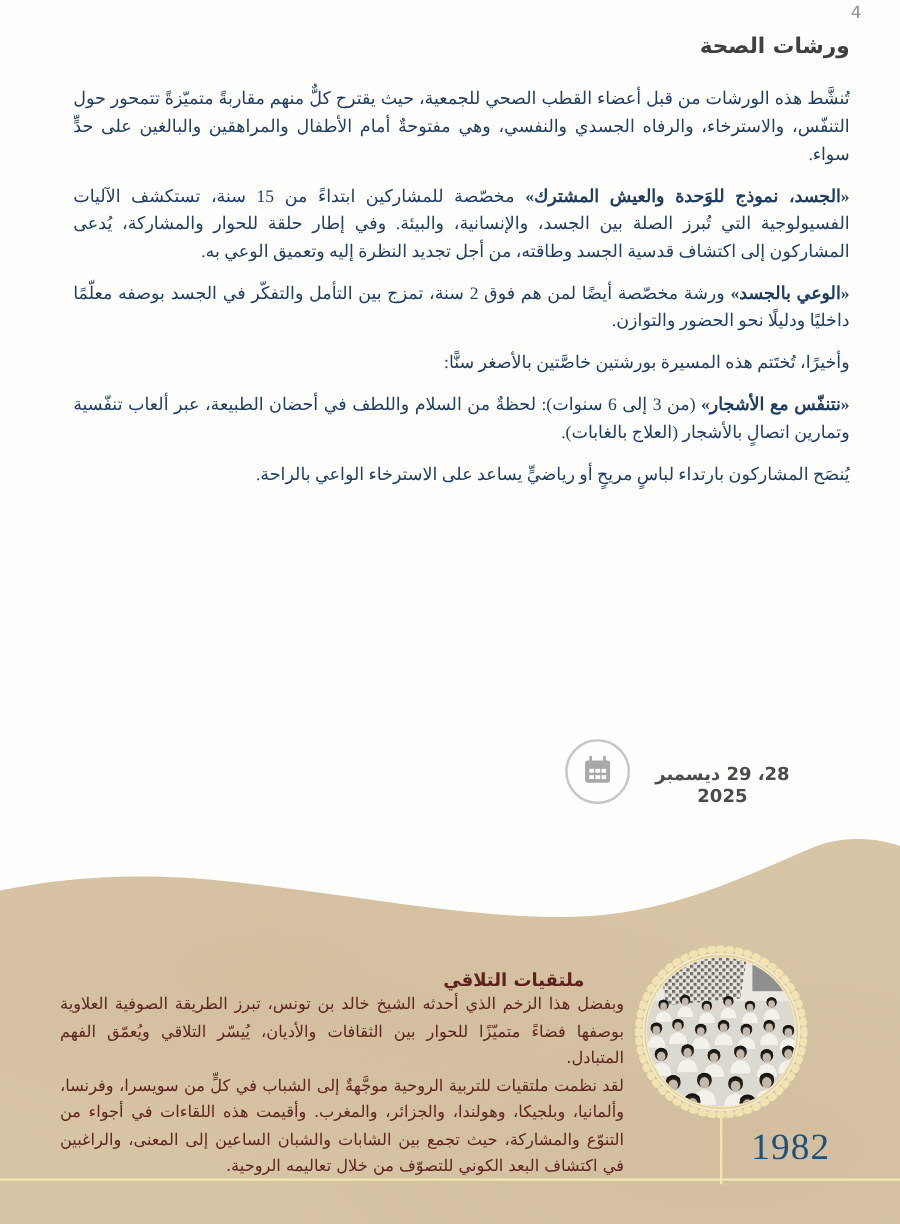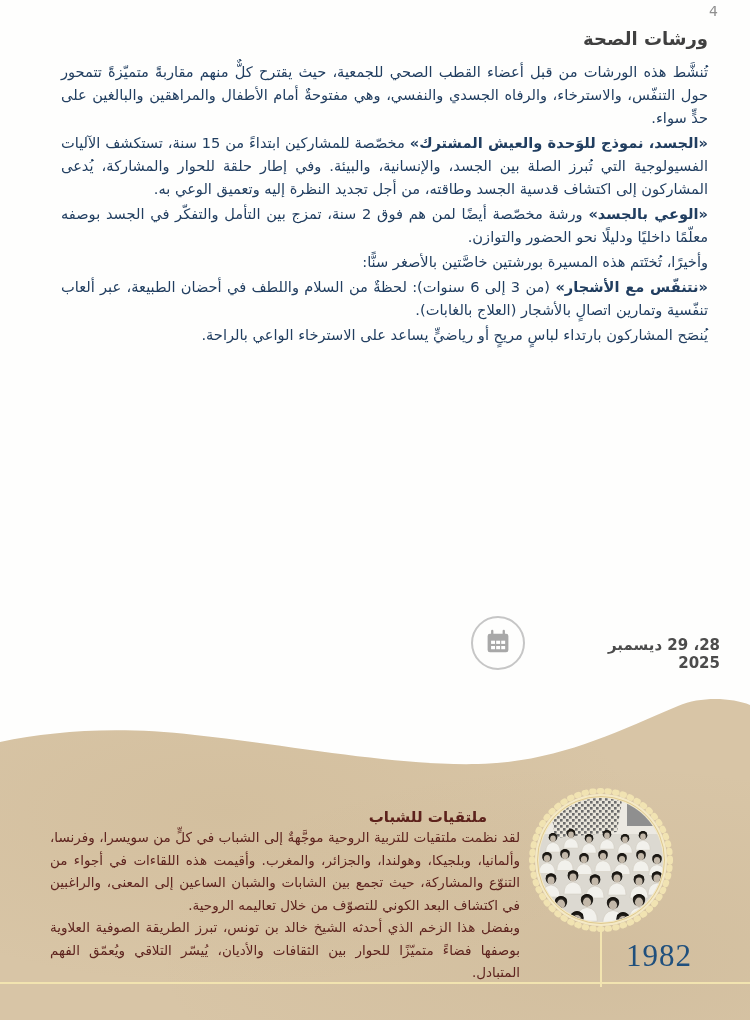--- a/index.html
+++ b/index.html
@@ -15,32 +15,32 @@
   .ws-title{
     position:absolute;right:42px;top:28px;margin:0;
     color:#404040;font-size:18px;font-weight:bold;
     direction:rtl;
   }
   .ws-body{
     position:absolute;right:42px;left:61px;top:60px;
     direction:rtl;text-align:justify;
     color:#213e60;font-size:14.6px;line-height:23px;
   }
-  .ws-body p{margin:0 0 2px 0;}
+  .ws-body p{margin:12px 0 2px 0;font-family:Liberation Serif, serif;}
   .ws-body b{font-weight:bold;}
   .cal-circle{
     position:absolute;left:471px;top:616px;width:54px;height:54px;
     border:2px solid #c6c6c6;border-radius:50%;
     display:flex;align-items:center;justify-content:center;
     box-sizing:border-box;
   }
   .event-date{
-    position:absolute;left:580px;top:636px;width:140px;
+    position:absolute;left:532px;top:636px;width:140px;
     color:#4c4c4c;font-size:15px;font-weight:bold;
-    direction:rtl;
+    direction:rtl;text-align:center;
   }
   .wave-section{
     position:absolute;left:0;top:695px;width:750px;height:325px;
   }
   .wave-section > svg.wave{position:absolute;left:0;top:0;}
   .ym-title{
     position:absolute;right:263px;top:113px;margin:0;
     color:#5d221c;font-size:15px;font-weight:bold;direction:rtl;
   }
   .ym-body{
@@ -107,25 +107,25 @@
       <radialGradient id="tx2" cx="80%" cy="80%" r="60%">
         <stop offset="0" stop-color="#8f744a" stop-opacity="0.08"></stop>
         <stop offset="1" stop-color="#8f744a" stop-opacity="0"></stop>
       </radialGradient>
     </defs>
     <path d="M0,47 C55,36 115,31 195,40 C295,51 395,71 478,69 C556,67 612,39 678,11 C702,1 732,3 750,10 L750,325 L0,325 Z" fill="#d8c5a6"></path>
     <path d="M0,47 C55,36 115,31 195,40 C295,51 395,71 478,69 C556,67 612,39 678,11 C702,1 732,3 750,10 L750,325 L0,325 Z" fill="url(#tx1)"></path>
     <path d="M0,47 C55,36 115,31 195,40 C295,51 395,71 478,69 C556,67 612,39 678,11 C702,1 732,3 750,10 L750,325 L0,325 Z" fill="url(#tx2)"></path>
   </svg>
 
-  <h2 class="ym-title">ملتقيات للشباب</h2>
+  <h2 class="ym-title">ملتقيات التلاقي</h2>
 
   <div class="ym-body">
+    <p>وبفضل هذا الزخم الذي أحدثه الشيخ خالد بن تونس، تبرز الطريقة الصوفية العلاوية بوصفها فضاءً متميّزًا للحوار بين الثقافات والأديان، يُيسّر التلاقي ويُعمّق الفهم المتبادل.</p>
     <p>لقد نظمت ملتقيات للتربية الروحية موجَّهةٌ إلى الشباب في كلٍّ من سويسرا، وفرنسا، وألمانيا، وبلجيكا، وهولندا، والجزائر، والمغرب. وأقيمت هذه اللقاءات في أجواء من التنوّع والمشاركة، حيث تجمع بين الشابات والشبان الساعين إلى المعنى، والراغبين في اكتشاف البعد الكوني للتصوّف من خلال تعاليمه الروحية.</p>
-    <p>وبفضل هذا الزخم الذي أحدثه الشيخ خالد بن تونس، تبرز الطريقة الصوفية العلاوية بوصفها فضاءً متميّزًا للحوار بين الثقافات والأديان، يُيسّر التلاقي ويُعمّق الفهم المتبادل.</p>
   </div>
 
   <div class="photo-wrap">
     <svg viewBox="0 0 148 148" width="148" height="148" aria-hidden="true">
       <defs>
         <clipPath id="photoClip">
             <circle cx="74" cy="74" r="62"></circle>
           </clipPath>
         <pattern id="chk" width="6" height="6" patternUnits="userSpaceOnUse">
           <rect width="6" height="6" fill="#e9e5da"></rect>

